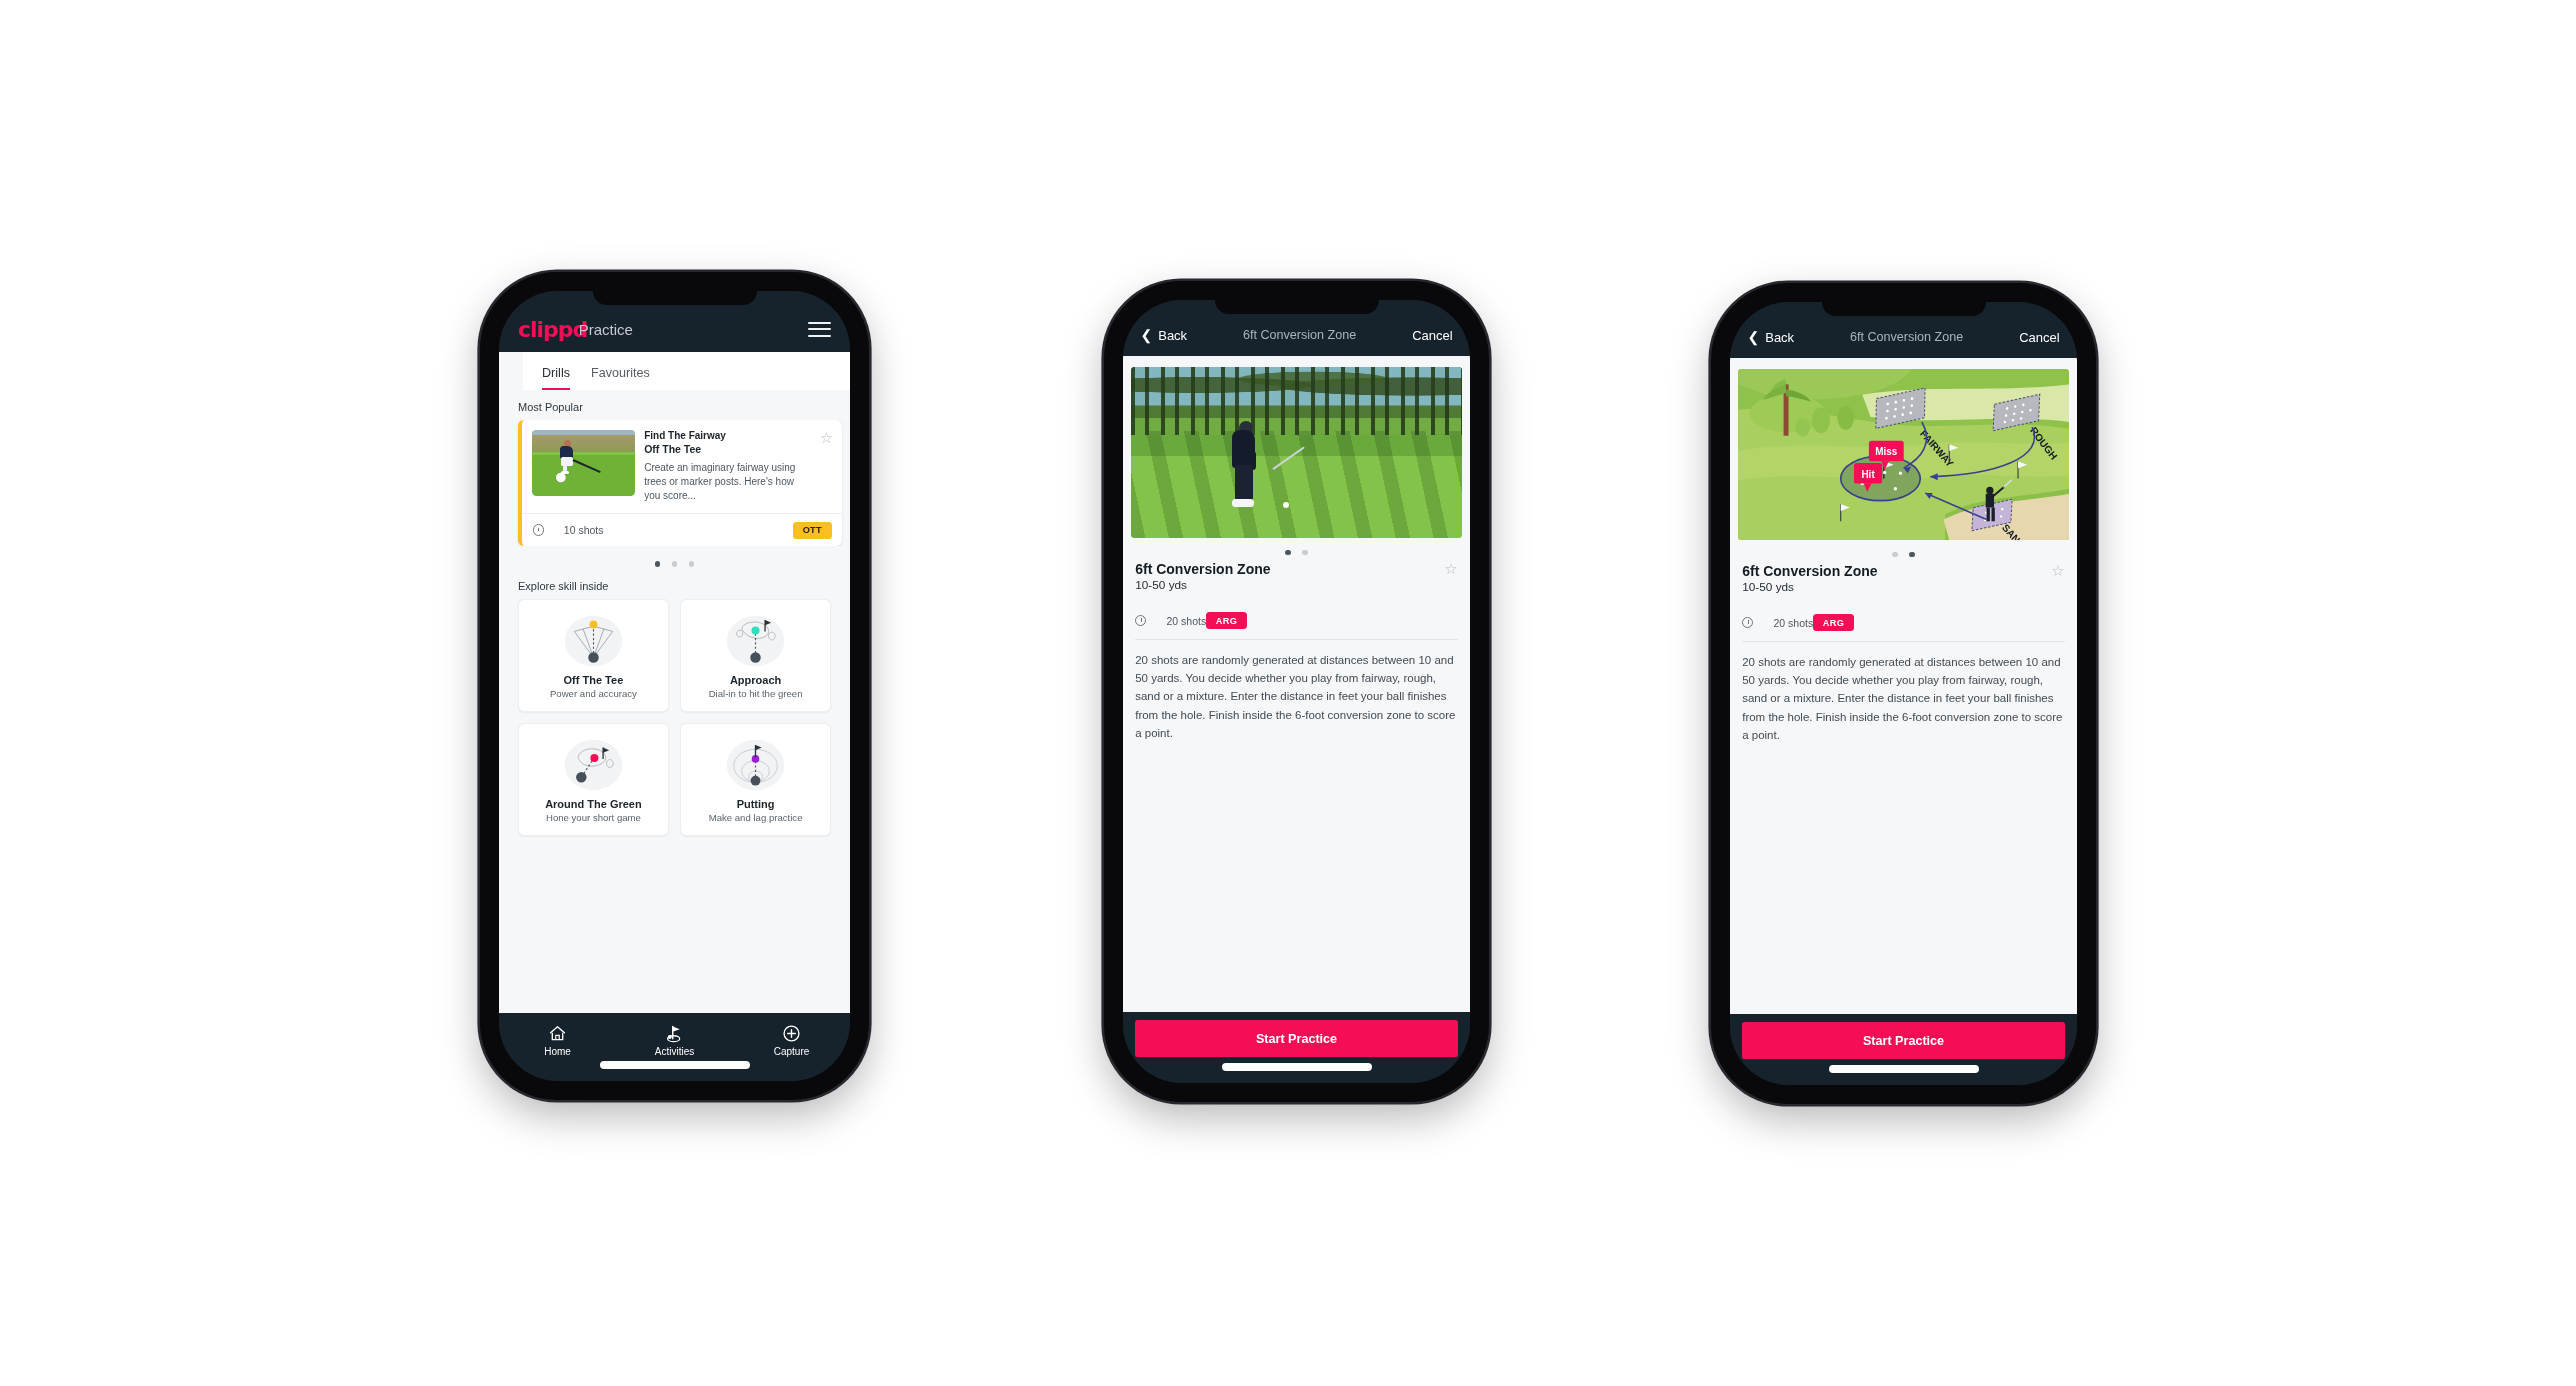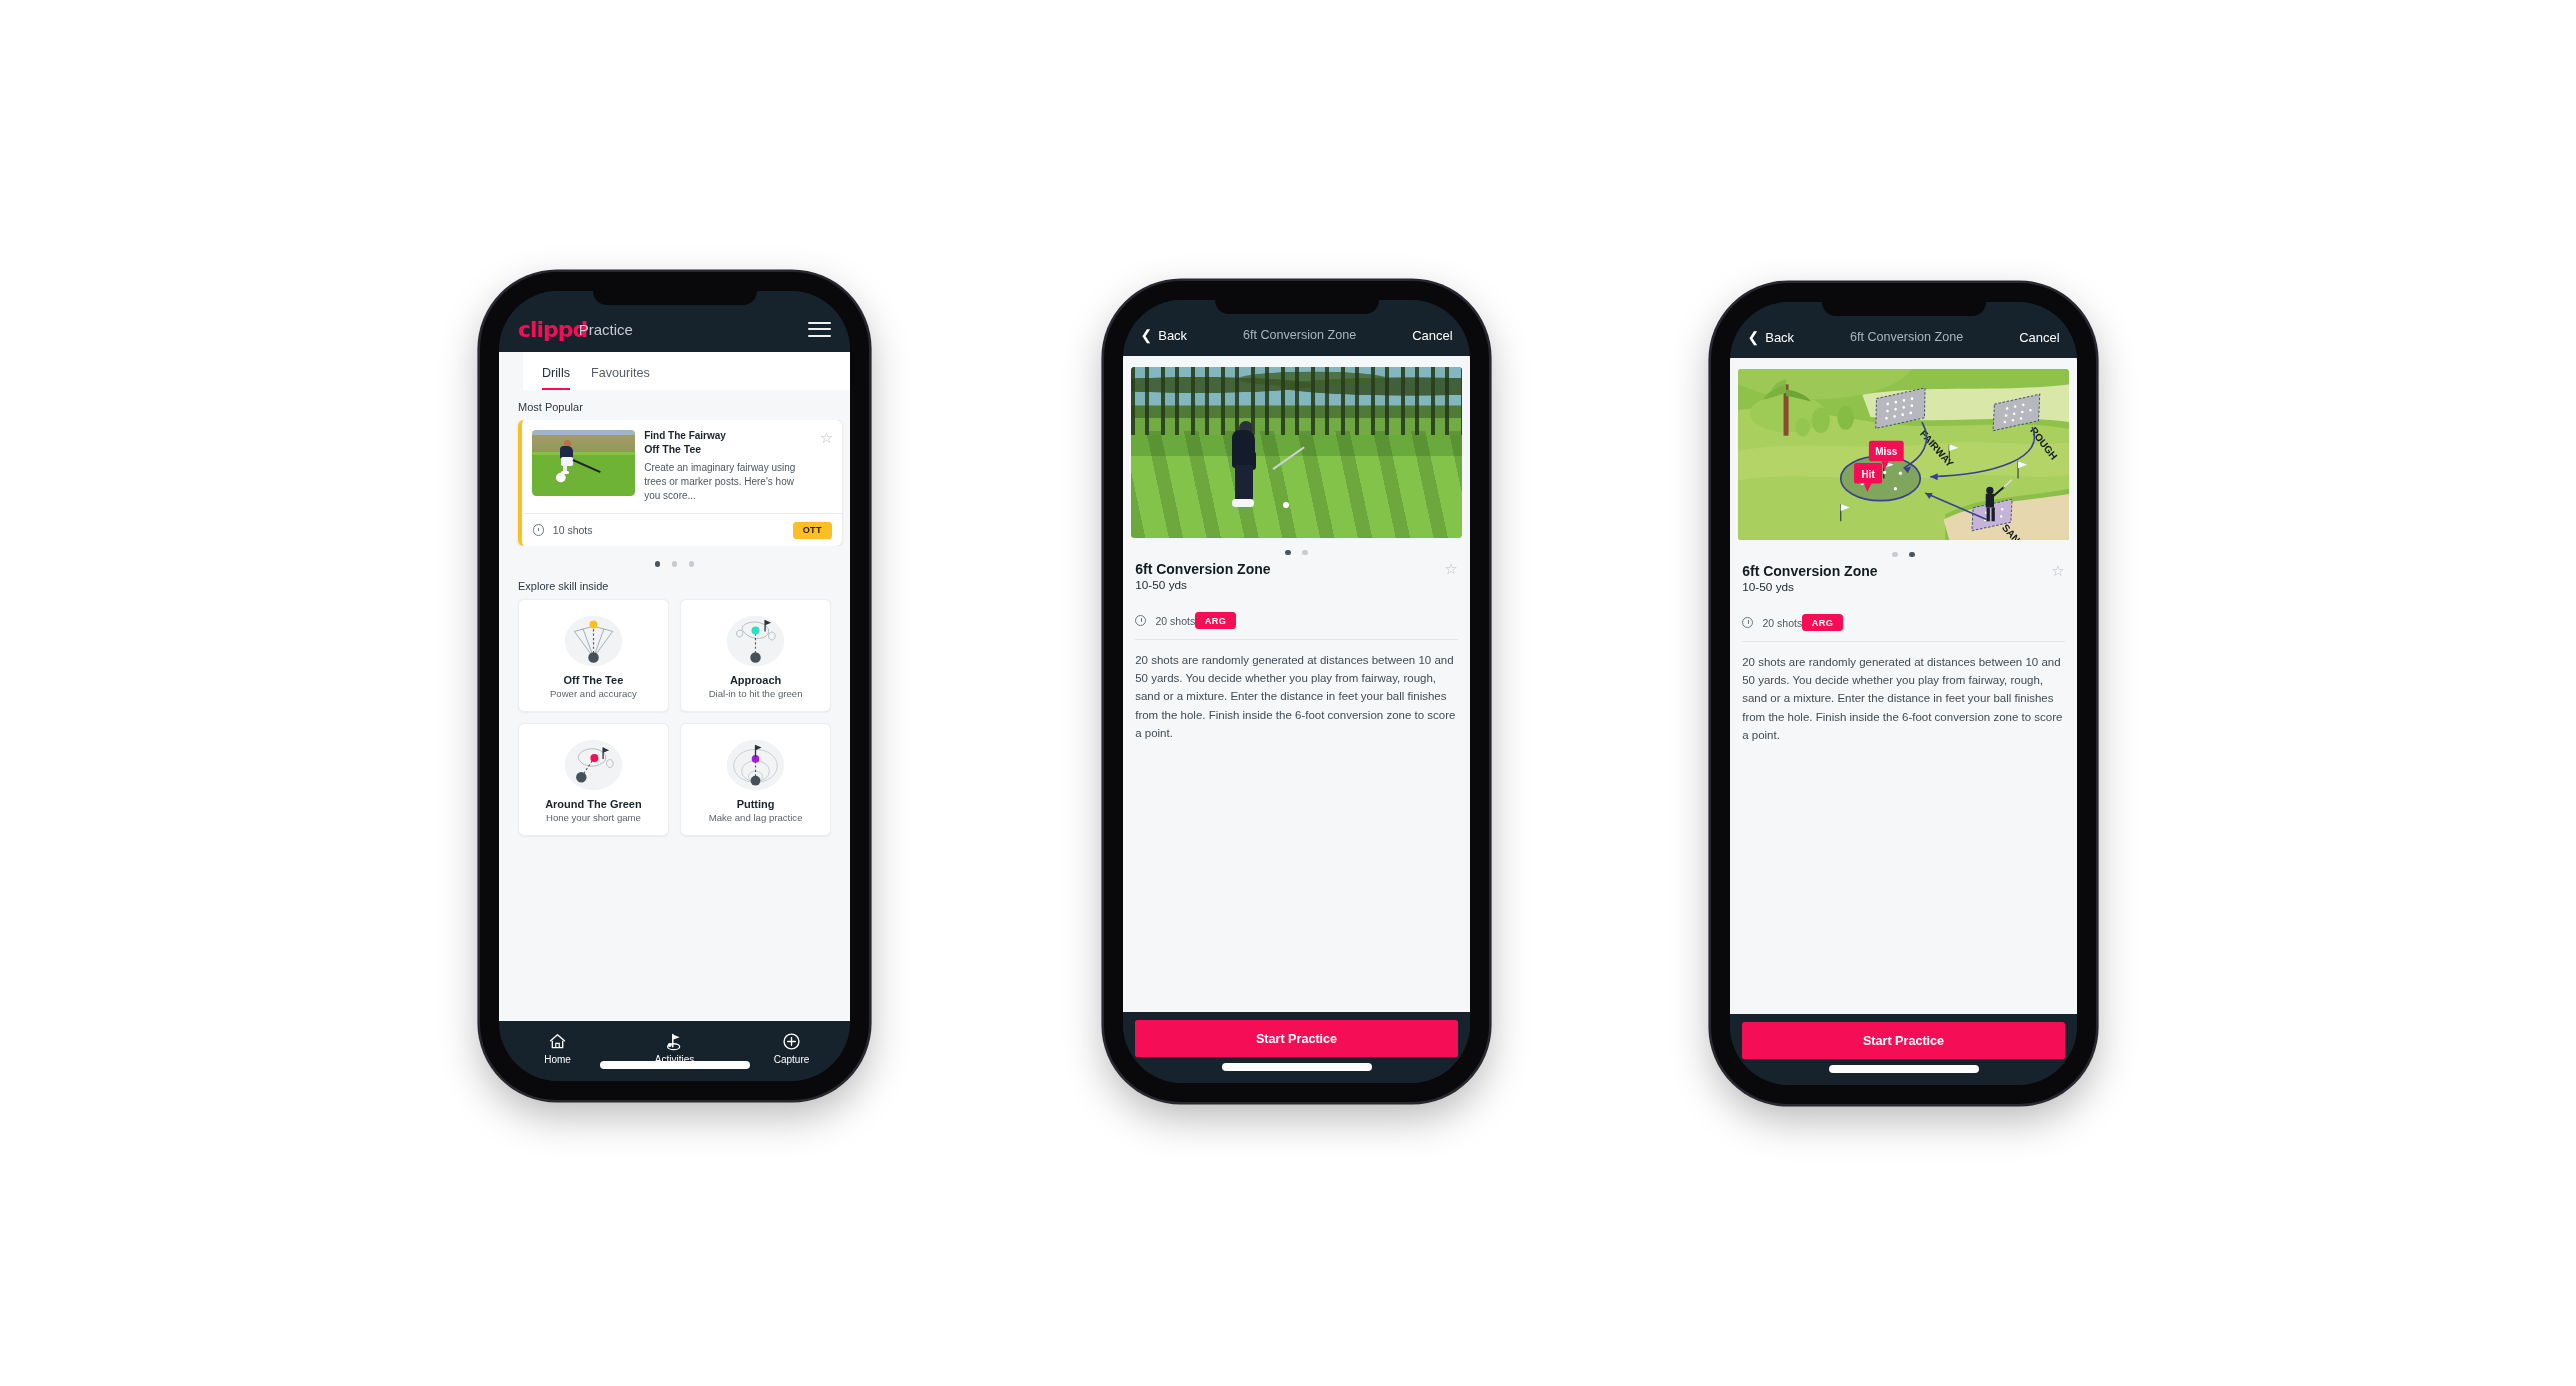--- a/index.html
+++ b/index.html
@@ -126,21 +126,21 @@
   .drill-sub { font-size: 10.5px; font-weight: 700; color: #1b242b; margin-top: 1.7px; }
   .drill-desc { font-size: 10px; color: #4e585f; line-height: 1.42; margin-top: 6.1px; }
   .star {
     width: 15.7px; flex: 0 0 auto; color: #b9bfc5; font-size: 15px; line-height: 1;
     cursor: pointer; text-align: right;
   }
   .drill-foot {
     border-top: 0.9px solid #ececee;
     padding: 7.8px 10.5px; display: flex; align-items: center; justify-content: space-between;
   }
-  .shots { font-size: 10.5px; color: #4d575f; display: flex; align-items: center; gap: 9px; }
+  .shots { font-size: 10.5px; color: #4d575f; display: flex; align-items: center; gap: 20px; }
   .clock-ic {
     width: 11.3px; height: 11.3px; border: 1.2px solid #6c767e; border-radius: 50%;
     position: relative; display: inline-block;
   }
   .clock-ic::after {
     content:""; position:absolute; left: 4.4px; top: 2.2px; width: 1.1px; height: 3.5px; background:#6c767e;
   }
   .badge {
     font-size: 9.2px; font-weight: 700; color: #2b2109;
     background: #fbbf24; padding: 3.5px 9.6px; border-radius: 3.5px; letter-spacing: 0.3px;
@@ -159,21 +159,21 @@
     padding: 12.2px 7px 11.3px 7px; text-align: center;
     box-shadow: 0 0.9px 1.7px rgba(0,0,0,.05);
     cursor: pointer;
   }
   .skill-ico { height: 58px; display: flex; align-items: center; justify-content: center; }
   .skill-title { font-size: 11px; font-weight: 700; color: #1b242b; margin-top: 3.5px; }
   .skill-sub { font-size: 9.6px; color: #5b646b; margin-top: 2.6px; }
 
   .p1-nav {
     background: #16222c; flex: 0 0 auto;
-    height: 60px; display: flex; align-items: flex-start; padding-top: 9.6px;
+    height: 68px; display: flex; align-items: flex-start; padding-top: 9.6px;
   }
   .nav-item { flex: 1; text-align: center; color: #ffffff; cursor: pointer; }
   .nav-ico { height: 21px; display:flex; align-items:center; justify-content:center; }
   .nav-label { font-size: 10px; margin-top: 2.6px; }
 
   
   .d-header {
     background: #16222c; height: 56px; flex: 0 0 auto;
     display: flex; align-items: center; padding: 14px 17.4px 0 17.4px;
   }

